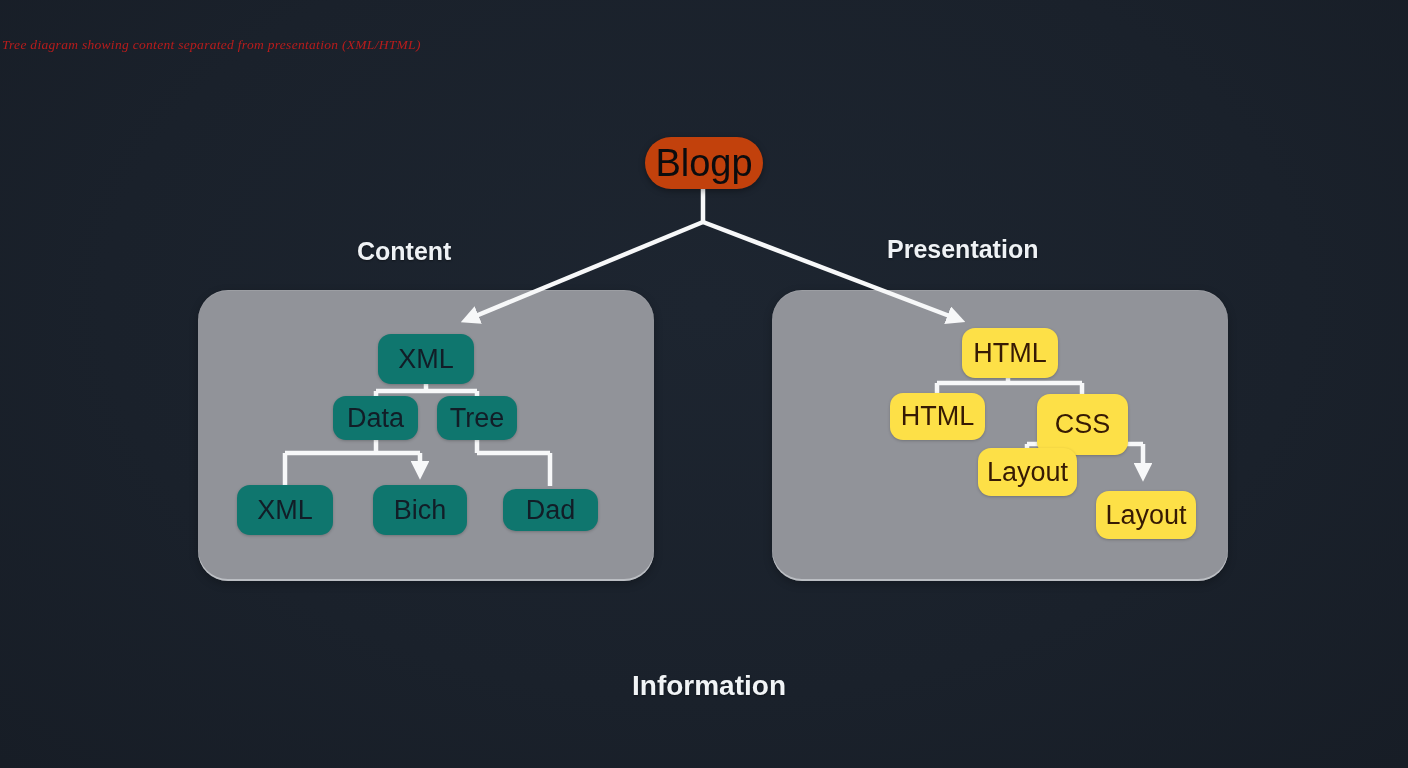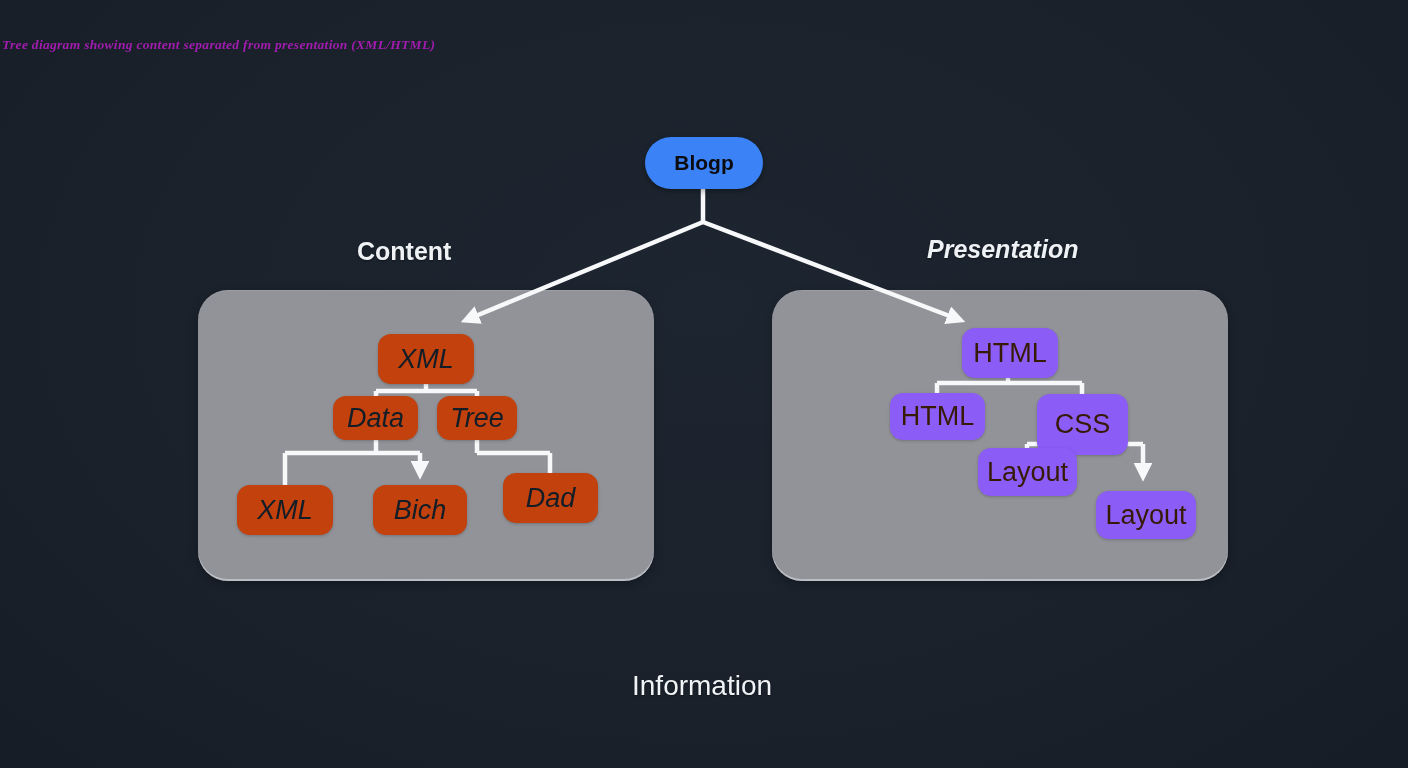--- a/index.html
+++ b/index.html
@@ -9,96 +9,96 @@
     width: 1408px; height: 768px;
     background: radial-gradient(ellipse at 50% 40%, #1d2530 0%, #1a212b 60%, #171d26 100%);
     overflow: hidden;
     font-family: "Liberation Sans", sans-serif;
   }
   .caption {
     position: absolute;
     left: 2px; top: 37px;
     font-family: "Liberation Serif", serif;
     font-style: italic;
-    font-weight: bold;
+    font-weight: normal;
     font-size: 13.5px;
     letter-spacing: 0.3px;
-    color: #a21caf;
+    color: #b91c1c;
     white-space: nowrap;
     text-align: center;
   }
   .root-node {
     position: absolute;
     left: 645px; top: 137px;
     width: 118px; height: 52px;
-    background: #3b82f6;
+    background: #c2410c;
     border-radius: 26px;
     display: flex; align-items: center; justify-content: center;
-    font-weight: bold;
-    font-size: 21px;
+    font-weight: normal;
+    font-size: 38px;
     color: #0c0c0e;
     box-shadow: 0 2px 6px rgba(0,0,0,0.35);
     z-index: 3;
   }
   .heading {
     position: absolute;
     font-weight: bold;
     font-size: 25px;
     color: #eff2f5;
     text-shadow: 0 1px 2px rgba(0,0,0,0.4);
     white-space: nowrap;
   }
   .heading.content { left: 357px; top: 237px; }
-  .heading.presentation { left: 927px; top: 235px; font-style: italic; }
+  .heading.presentation { left: 887px; top: 235px; }
   .panel {
     position: absolute;
     top: 290px;
     width: 456px; height: 291px;
     background: #919399;
     border-radius: 30px;
     box-shadow: inset 0 -2px 0 rgba(222,226,230,0.55), inset 0 1px 0 rgba(255,255,255,0.10), 0 3px 8px rgba(0,0,0,0.25);
     z-index: 1;
   }
   .panel.left { left: 198px; }
   .panel.right { left: 772px; }
   .node {
     position: absolute;
     display: flex; align-items: center; justify-content: center;
     border-radius: 13px;
     font-size: 27px;
     white-space: nowrap;
     z-index: 3;
     box-shadow: 0 1px 3px rgba(0,0,0,0.22);
   }
-  .node.content-node { background: #c2410c; color: #121d27; font-style: italic; }
-  .node.presentation-node { background: #8b5cf6; color: #361a04; }
+  .node.content-node { background: #0f766e; color: #121d27; }
+  .node.presentation-node { background: #fde047; color: #361a04; }
   
   .n-xml-root  { left: 378px; top: 334px; width: 96px;  height: 50px; }
   .n-data      { left: 333px; top: 396px; width: 85px;  height: 44px; }
   .n-dall      { left: 437px; top: 396px; width: 80px;  height: 44px; }
   .n-xml-leaf  { left: 237px; top: 485px; width: 96px;  height: 50px; }
   .n-bich      { left: 373px; top: 485px; width: 94px;  height: 50px; }
-  .n-dad       { left: 503px; top: 473px; width: 95px;  height: 50px; }
+  .n-dad       { left: 503px; top: 489px; width: 95px;  height: 42px; }
   
   .n-html-root { left: 962px;  top: 328px; width: 96px; height: 50px; }
   .n-html-leaf { left: 890px;  top: 393px; width: 95px; height: 47px; }
   .n-css       { left: 1037px; top: 394px; width: 91px; height: 61px; }
   .n-layout1   { left: 978px;  top: 448px; width: 99px; height: 48px; }
   .n-layout2   { left: 1096px; top: 491px; width: 100px; height: 48px; }
   .connector-layer {
     position: absolute;
     left: 0; top: 0;
     width: 1408px; height: 768px;
     z-index: 2;
     pointer-events: none;
   }
   .footer-label {
     position: absolute;
     left: 632px; top: 670px;
-    font-weight: normal;
+    font-weight: bold;
     font-size: 28px;
     color: #f1f4f6;
     text-shadow: 0 1px 2px rgba(0,0,0,0.4);
     white-space: nowrap;
     text-align: center;
   }
 </style>
 </head>
 <body>
 

